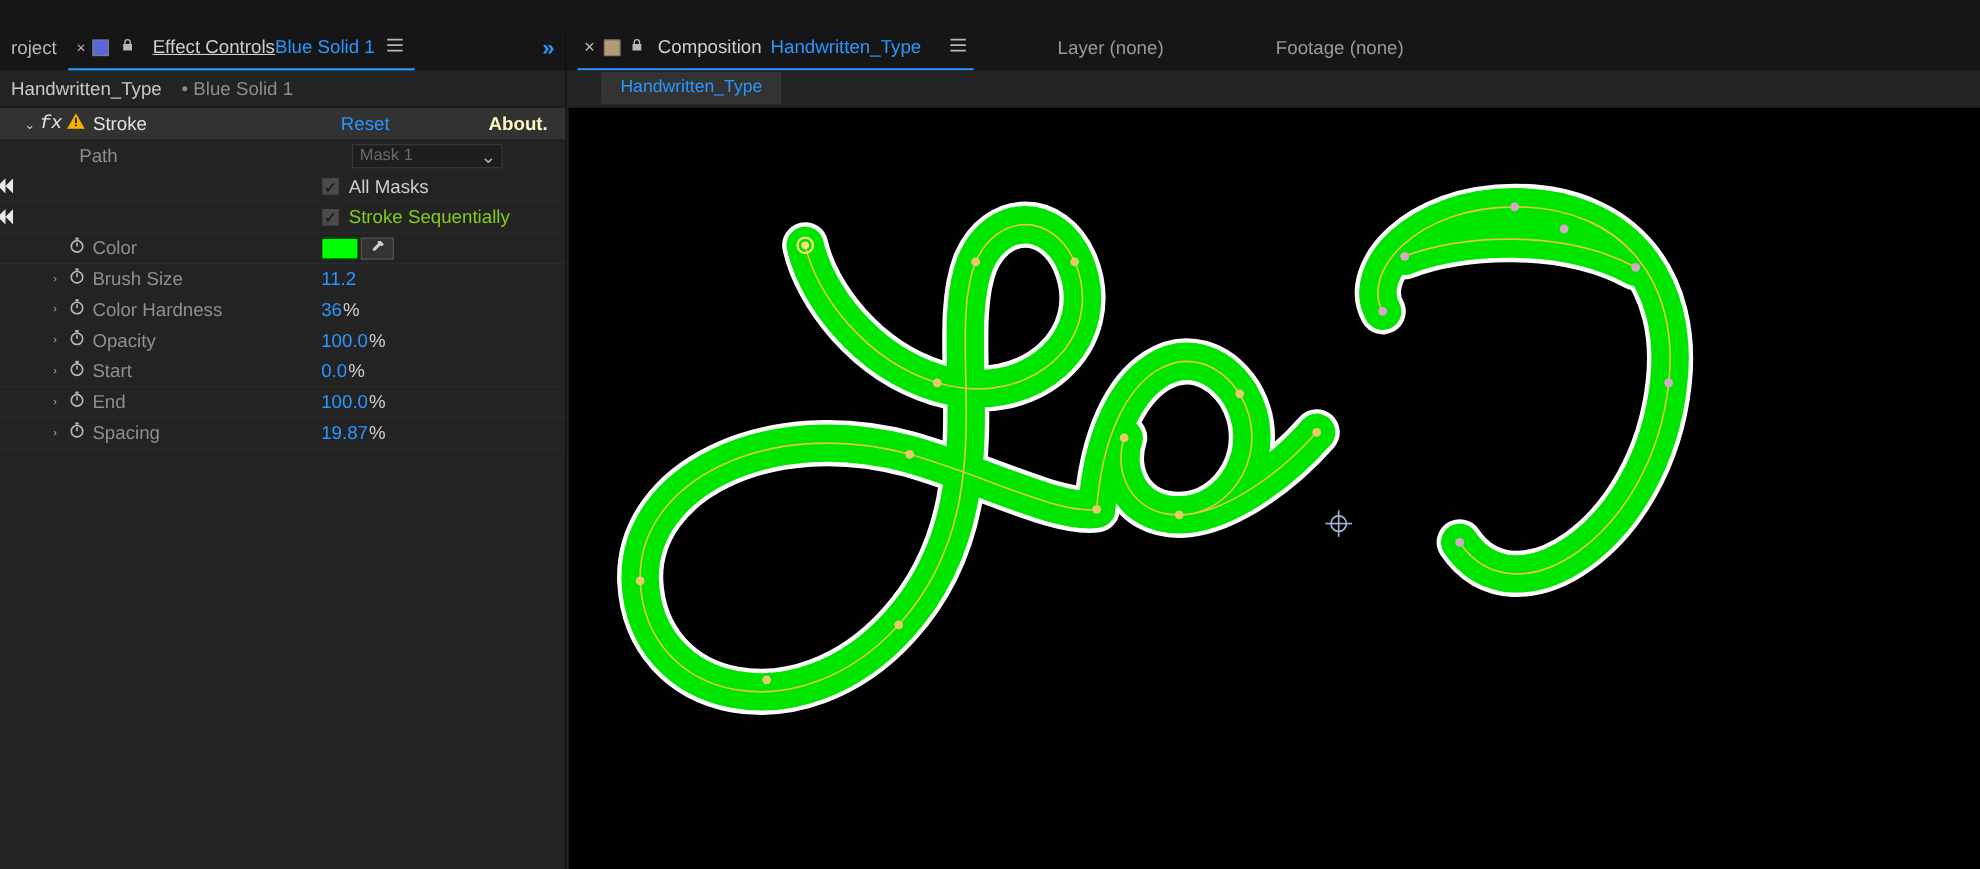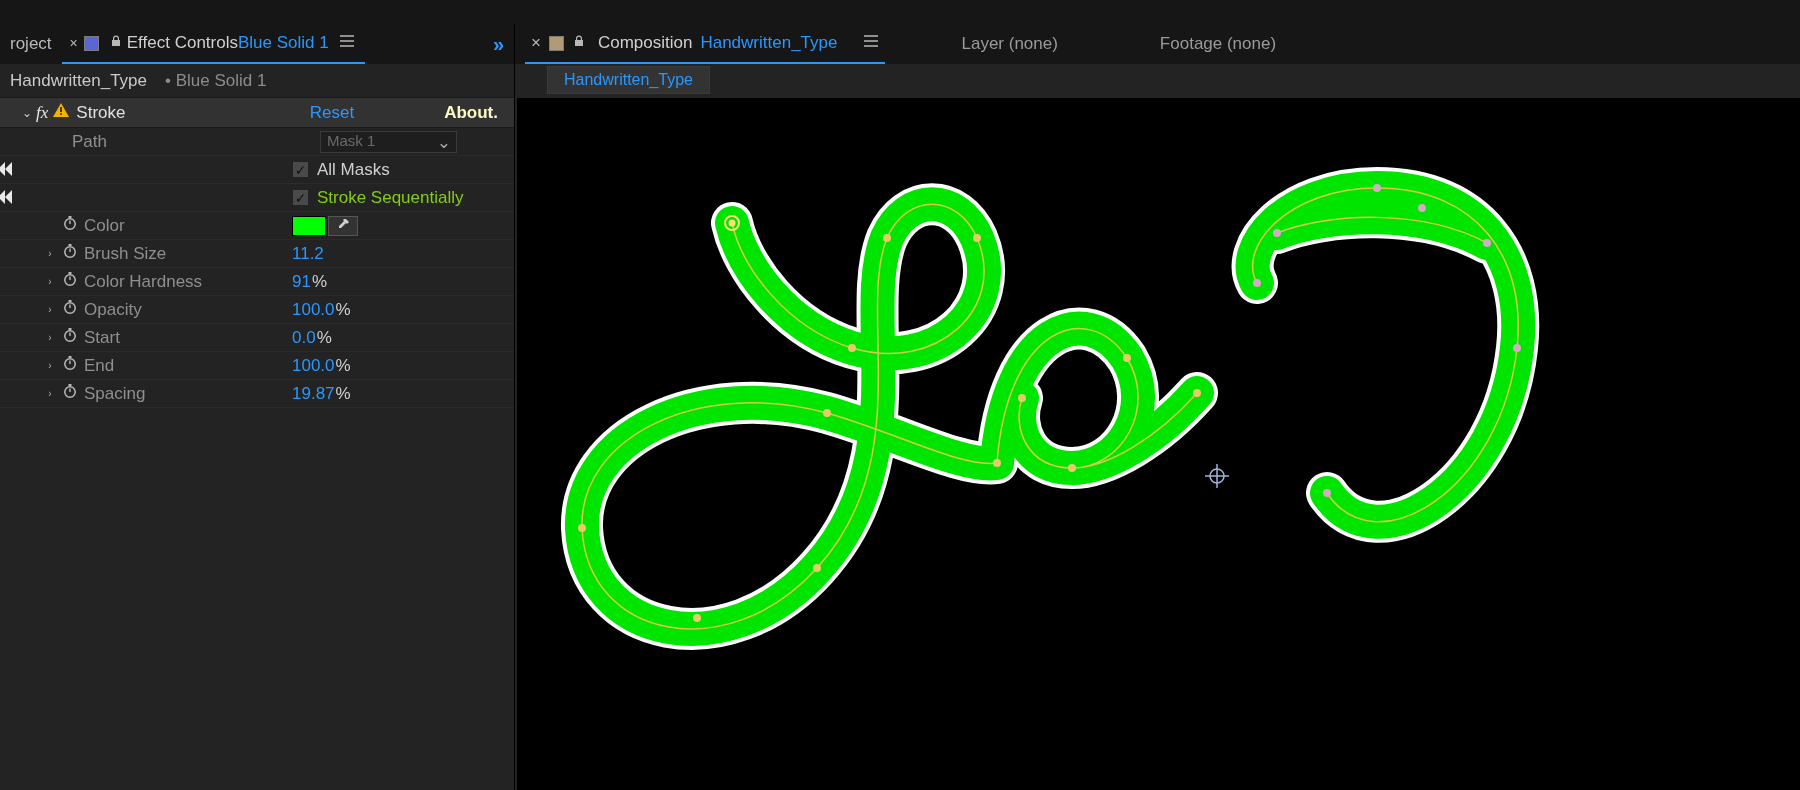--- a/index.html
+++ b/index.html
@@ -20,21 +20,21 @@
   .tabbar .blue-text { color: #2a97ff; }
   .tabbar .chev-right { margin-left: auto; color: #2a97ff; font-size: 20px; padding-right: 10px; font-weight: bold; }
   .tabbar .menu-icon { margin-left: 6px; }
 
   .breadcrumb { display: flex; align-items: center; height: 34px; padding: 0 6px; font-size: 17px; background: #232323; gap: 14px; border-bottom: 1px solid #1a1a1a;}
   .breadcrumb .crumb.link { color: #c9c9c9; cursor: pointer; padding:0 4px;}
   .breadcrumb .crumb.dim { color: #8c8c8c; }
 
   .effect-header { display:flex; align-items:center; height:30px; padding-left: 22px; font-size:17px; background:#323232; border-bottom:1px solid #1a1a1a;}
   .effect-header .disclosure { margin-right: 4px; color:#ccc; font-size:12px; }
-  .effect-header .fx { font-style: italic; font-family: Liberation Serif, serif; margin-right:4px; color:#e8e8e8;}
+  .effect-header .fx { font-style: italic; font-family: Liberation Mono, monospace; margin-right:4px; color:#e8e8e8;}
   .effect-header .warn { margin-right:6px; }
   .effect-header .name { color:#e0e0e0; font-weight:500; }
   .effect-header .reset { color:#2a97ff; margin-left:auto; margin-right: 90px; }
   .effect-header .about { color:#fef9c3; margin-right: 16px; font-weight: bold; }
 
   .prop-row { display:flex; align-items:center; height:28px; font-size:17px; border-bottom:1px solid #2b2b2b; background:#232323; }
   .prop-row .indent { width: 44px; }
   .prop-row .indent.extra { width: 56px; }
   .prop-row .disclosure { color:#aaa; font-size:10px; width:12px; display:inline-block; text-align:center; }
   .prop-row .stopwatch { margin:0 6px; }
@@ -93,21 +93,21 @@
         <span>roject</span>
       </div>
       <div class="tab active" style="padding-left:0;">
         <span class="close">×</span>
         <span class="swatch" style="background:#5a66d8;"></span>
         <span class="lock">
           <svg class="lock-svg" viewBox="0 0 14 14">
               <path d="M4 6V4.5a3 3 0 016 0V6h1v6H3V6h1zm1.2 0h3.6V4.5a1.8 1.8 0 10-3.6 0V6z" fill="#b8b8b8"></path>
             </svg>
         </span>
-        <span style="margin-left:0; color:#d0d0d0;">Effect Controls </span>
+        <span style="margin-left:12px; color:#d0d0d0;text-decoration:underline;">Effect Controls </span>
         <span class="blue-text">Blue Solid 1</span>
         <span class="menu-icon" style="margin-left:10px;">
           <svg class="menu-svg" viewBox="0 0 16 14">
               <path d="M1 2h14M1 7h14M1 12h14" stroke="#b8b8b8" stroke-width="1.6"></path>
             </svg>
         </span>
       </div>
       <span class="chev-right">»</span>
     </div>
 
@@ -212,21 +212,21 @@
       <span class="disclosure">›</span>
       <span class="stopwatch">
         <svg class="stopwatch-svg" viewBox="0 0 16 16">
             <circle cx="8" cy="9" r="5.2" fill="none" stroke="#b8b8b8" stroke-width="1.5"></circle>
             <rect x="6.5" y="1" width="3" height="2" fill="#b8b8b8"></rect>
             <line x1="8" y1="9" x2="8" y2="5.5" stroke="#b8b8b8" stroke-width="1.4"></line>
           </svg>
       </span>
       <span class="label">Color Hardness</span>
       <div class="value-col">
-        <span class="value">91</span>
+        <span class="value">36</span>
           <span class="unit">%</span>
       </div>
     </div>
 
     <div class="prop-row">
       <span class="indent"></span>
       <span class="disclosure">›</span>
       <span class="stopwatch">
         <svg class="stopwatch-svg" viewBox="0 0 16 16">
             <circle cx="8" cy="9" r="5.2" fill="none" stroke="#b8b8b8" stroke-width="1.5"></circle>

